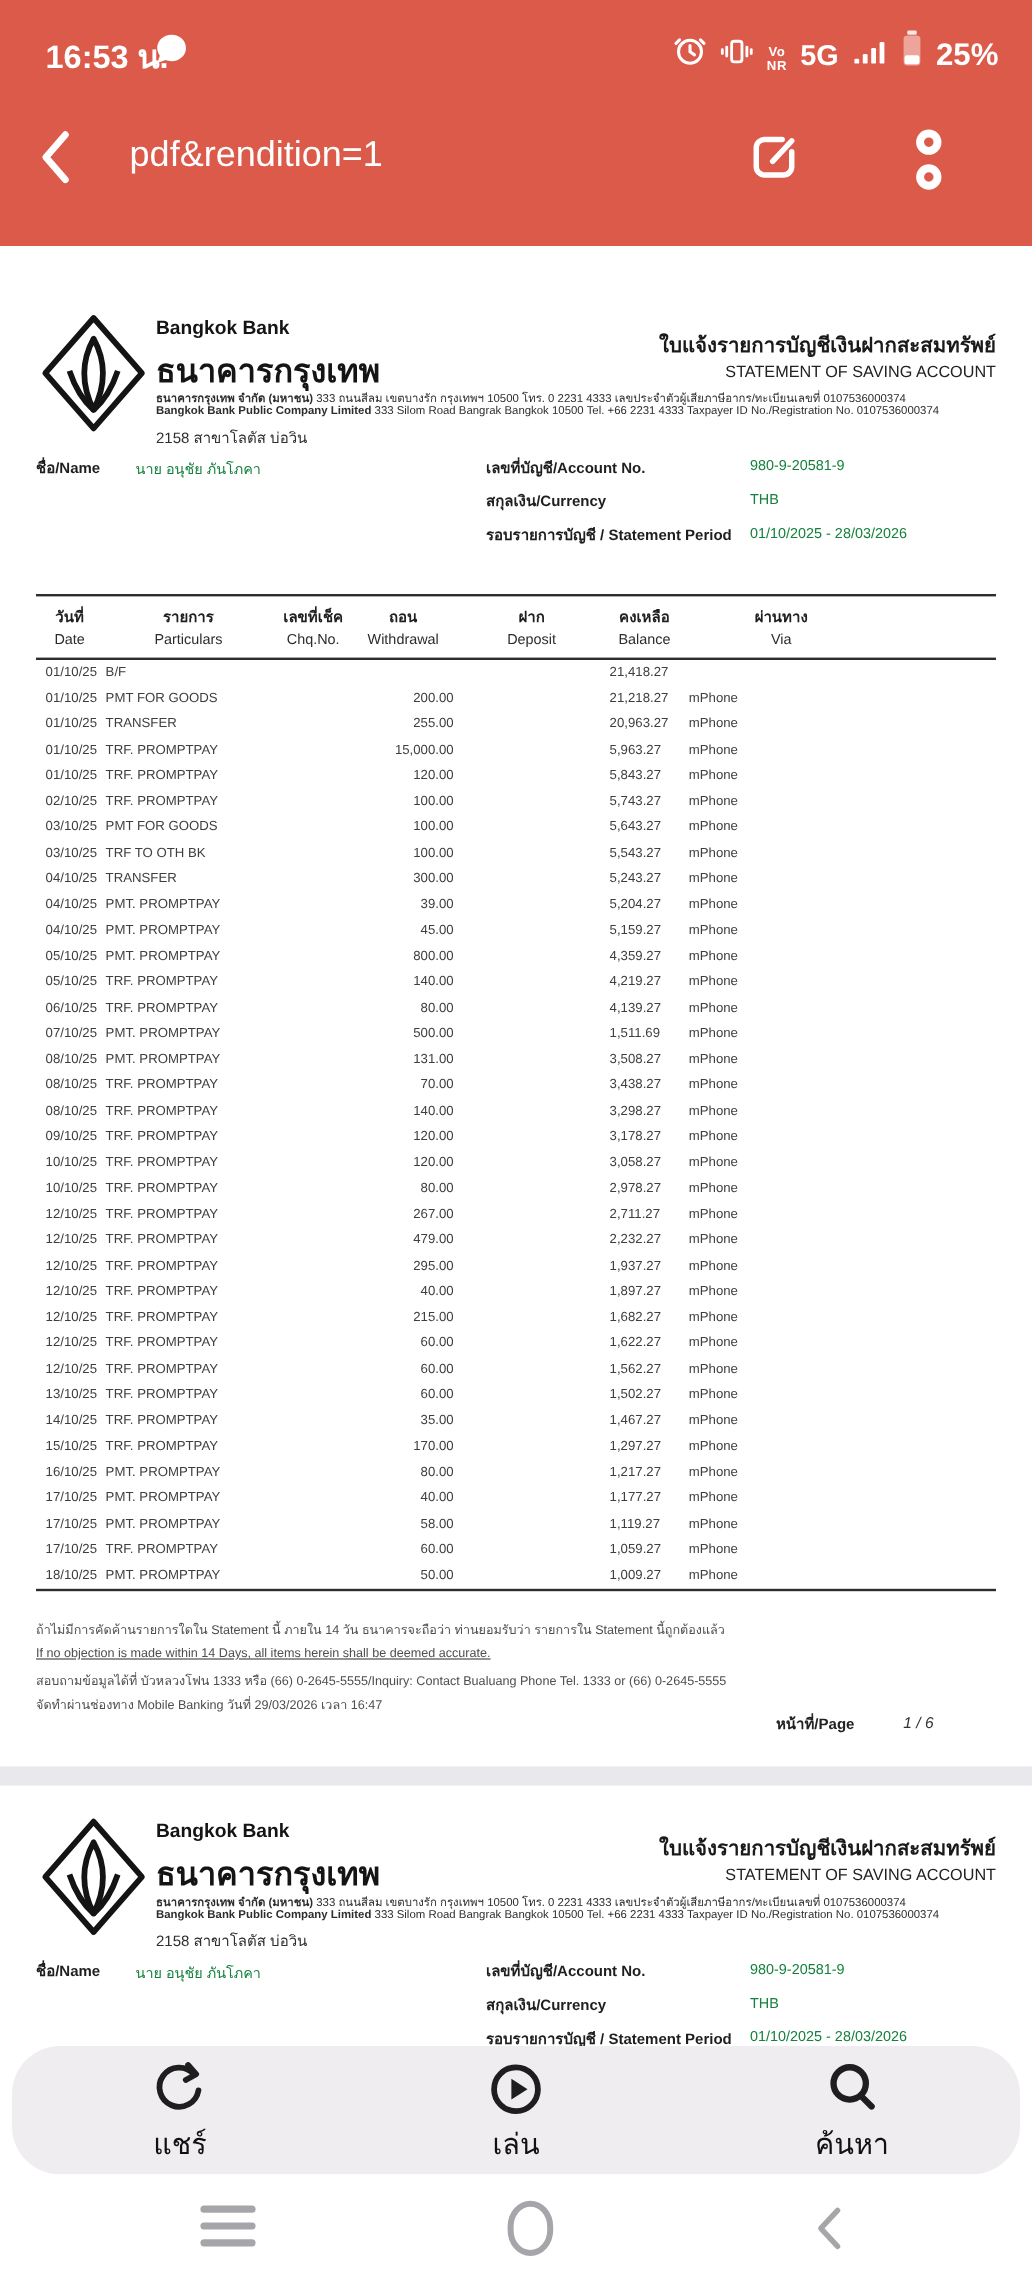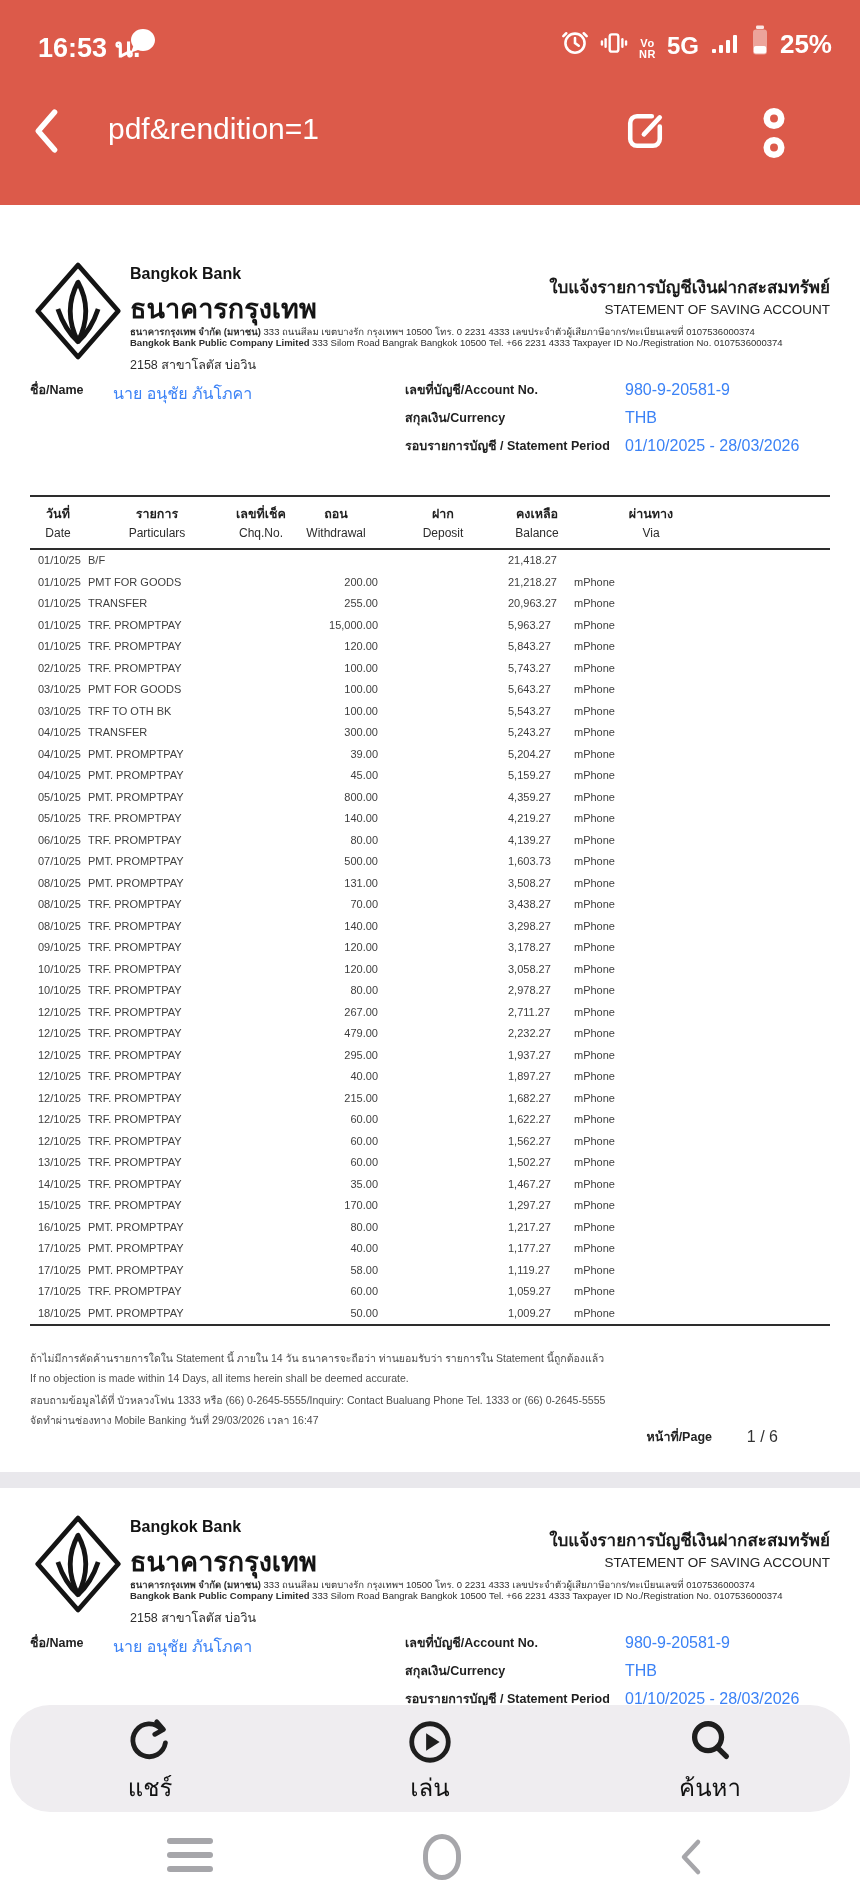--- a/index.html
+++ b/index.html
@@ -33,21 +33,21 @@
   .bb-logo { position:absolute; left:32px; top:16px; }
   .bb-name-en { position:absolute; left:130px; top:20px; font-size:16px; font-weight:bold; color:#141414; }
   .bb-name-th { position:absolute; left:130px; top:42px; font-size:27px; font-weight:bold; color:#141414; }
   .bb-title-th { position:absolute; right:30px; top:28px; font-size:17px; font-weight:bold; color:#1a1a1a; }
   .bb-title-en { position:absolute; right:30px; top:57px; font-size:13.5px; color:#222; }
   .bb-addr-th { position:absolute; left:130px; top:79px; font-size:9.5px; color:#2e2e2e; white-space:nowrap; }
   .bb-addr-en { position:absolute; left:130px; top:92px; font-size:9.5px; color:#2e2e2e; white-space:nowrap; }
   .bb-addr-th b, .bb-addr-en b { font-weight:bold; }
   .bb-branch { position:absolute; left:130px; top:110px; font-size:12.5px; color:#2e2e2e; }
   .fld-label { font-weight:bold; color:#1f1f1f; font-size:12.5px; }
-  .fld-value { color:#3b82f6; font-size:16px; }
+  .fld-value { color:#15803d; font-size:12px; }
   .f-name-l { position:absolute; left:30px; top:135px; }
   .f-name-v { position:absolute; left:113px; top:136px; }
   .f-acct-l { position:absolute; left:405px; top:135px; }
   .f-acct-v { position:absolute; left:625px; top:136px; }
   .f-cur-l  { position:absolute; left:405px; top:163px; }
   .f-cur-v  { position:absolute; left:625px; top:164px; }
   .f-per-l  { position:absolute; left:405px; top:191px; }
   .f-per-v  { position:absolute; left:625px; top:192px; }
 
   
@@ -64,23 +64,23 @@
   .c-part { padding-left:2px; }
   .c-chq  { text-align:center; }
   .c-wd   { text-align:right; }
   .c-dep  { text-align:center; }
   .c-bal  { text-align:left; }
   .c-via  { padding-left:8px; }
   .t-bottom { border-bottom:2.5px solid #2d2d2d; }
 
   
   .fnote { position:absolute; left:30px; font-size:10.5px; color:#4e4e4e; white-space:nowrap; }
-  .n1 { top:1105px; } .n2 { top:1127px; } .n3 { top:1147px; } .n4 { top:1167px; } .n5 { top:1185px; }
+  .n1 { top:1105px; } .n2 { top:1127px;text-decoration:underline; } .n3 { top:1147px; } .n4 { top:1167px; } .n5 { top:1185px; }
   .pg-label { position:absolute; right:148px; top:1182px; font-size:12.5px; font-weight:bold; color:#222; }
-  .pg-value { position:absolute; right:82px; top:1183px; font-size:16px; color:#333; }
+  .pg-value { position:absolute; right:82px; top:1183px; font-size:13px; color:#333;font-style:italic; }
 
   
   .p2-table { position:absolute; top:230px; left:30px; width:800px; border-top:2px solid #2d2d2d; }
 
   
   .toolbar { position:absolute; left:10px; right:10px; top:1705px; height:107px; background:#EFEDF0;
     border-radius:40px; z-index:6; display:flex; justify-content:space-around; align-items:center; }
   .tb-item { display:flex; flex-direction:column; align-items:center; gap:4px; cursor:pointer; min-width:150px; }
   .tb-label { font-size:24px; color:#111; line-height:26px; }
 
@@ -341,21 +341,21 @@
               <div class="c-dep"></div>
               <div class="c-bal">4,139.27</div>
               <div class="c-via">mPhone</div>
             </div>
             <div class="txn-row">
               <div class="c-date">07/10/25</div>
               <div class="c-part">PMT. PROMPTPAY</div>
               <div class="c-chq"></div>
               <div class="c-wd">500.00</div>
               <div class="c-dep"></div>
-              <div class="c-bal">1,603.73</div>
+              <div class="c-bal">1,511.69</div>
               <div class="c-via">mPhone</div>
             </div>
             <div class="txn-row">
               <div class="c-date">08/10/25</div>
               <div class="c-part">PMT. PROMPTPAY</div>
               <div class="c-chq"></div>
               <div class="c-wd">131.00</div>
               <div class="c-dep"></div>
               <div class="c-bal">3,508.27</div>
               <div class="c-via">mPhone</div>

